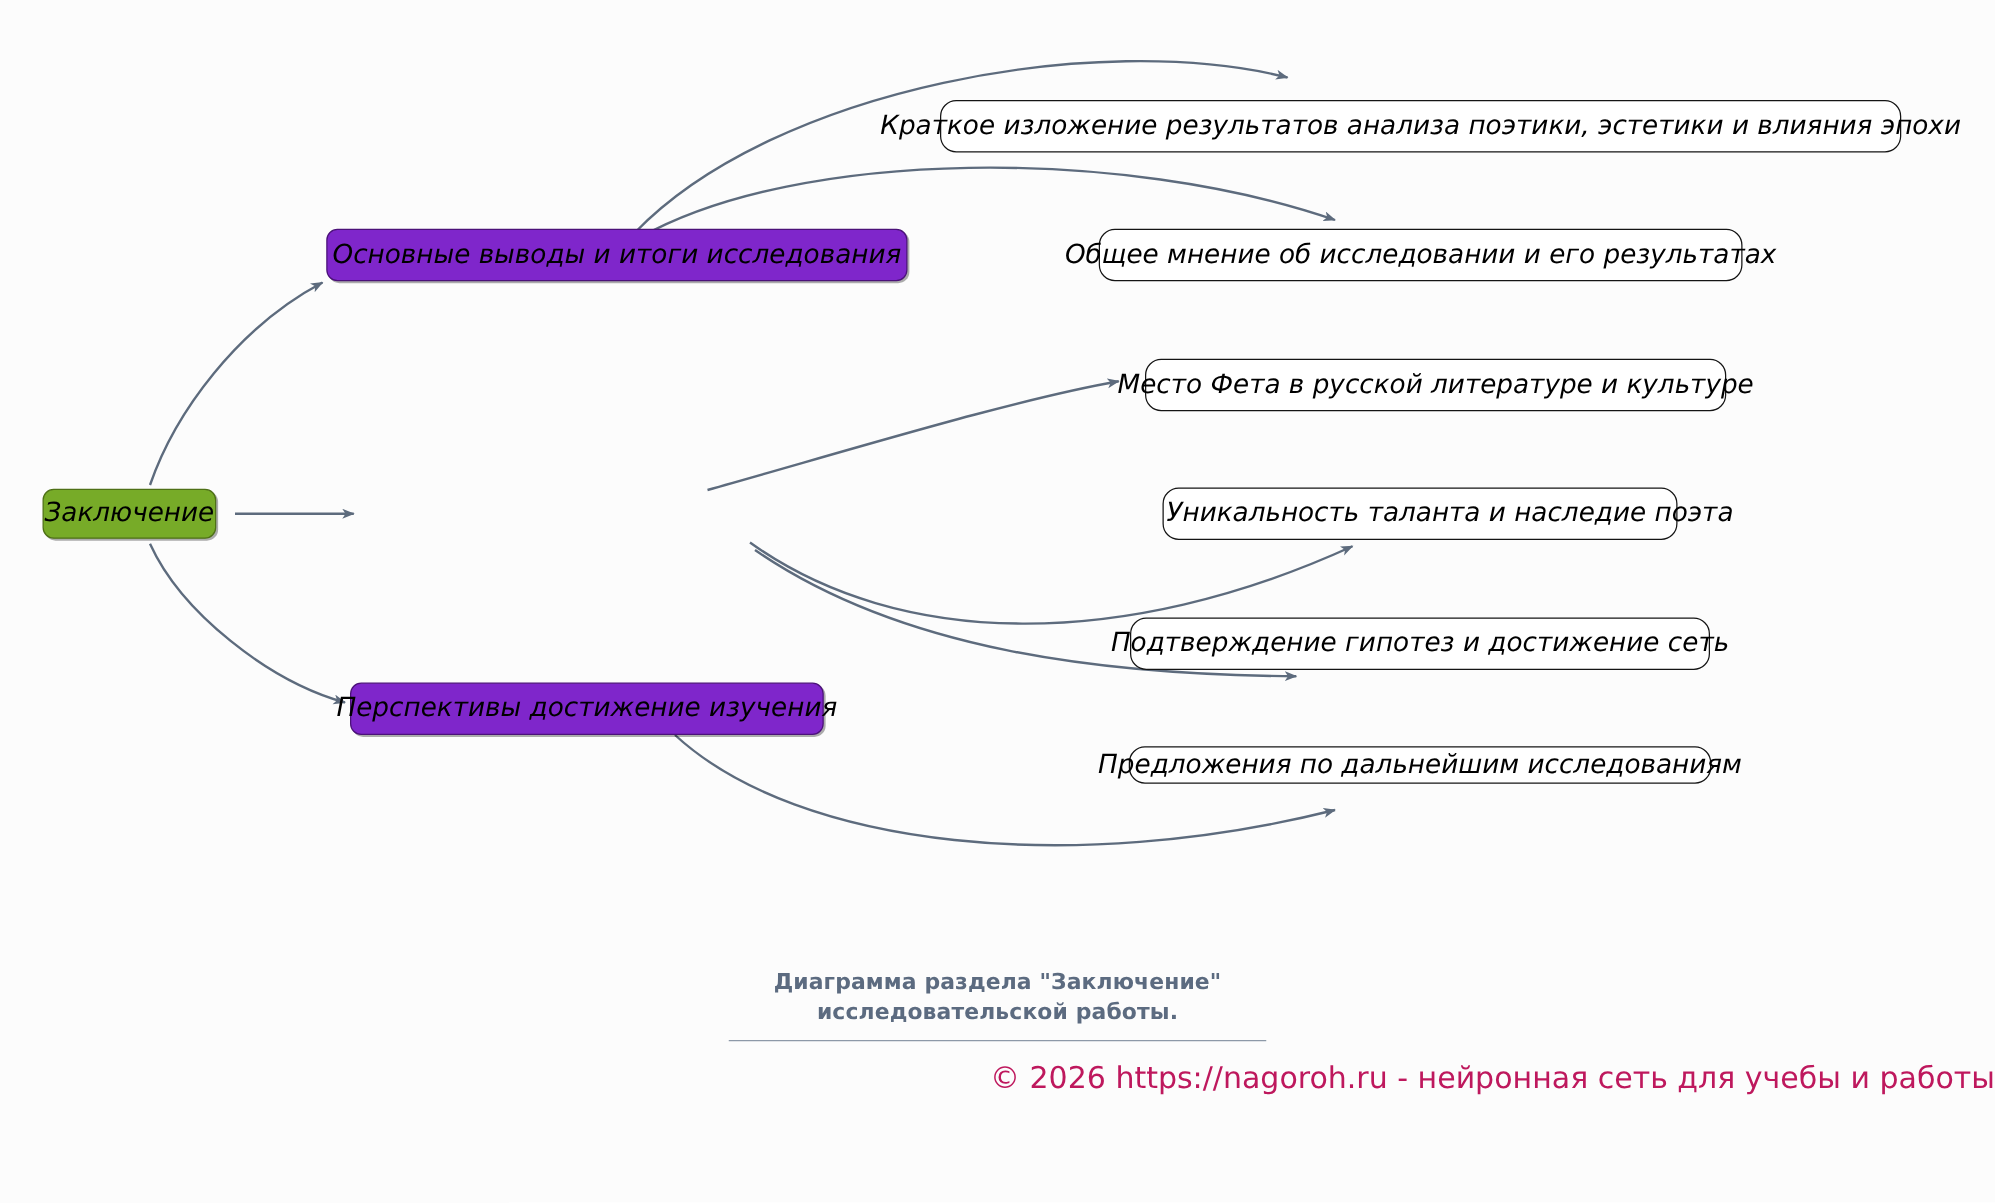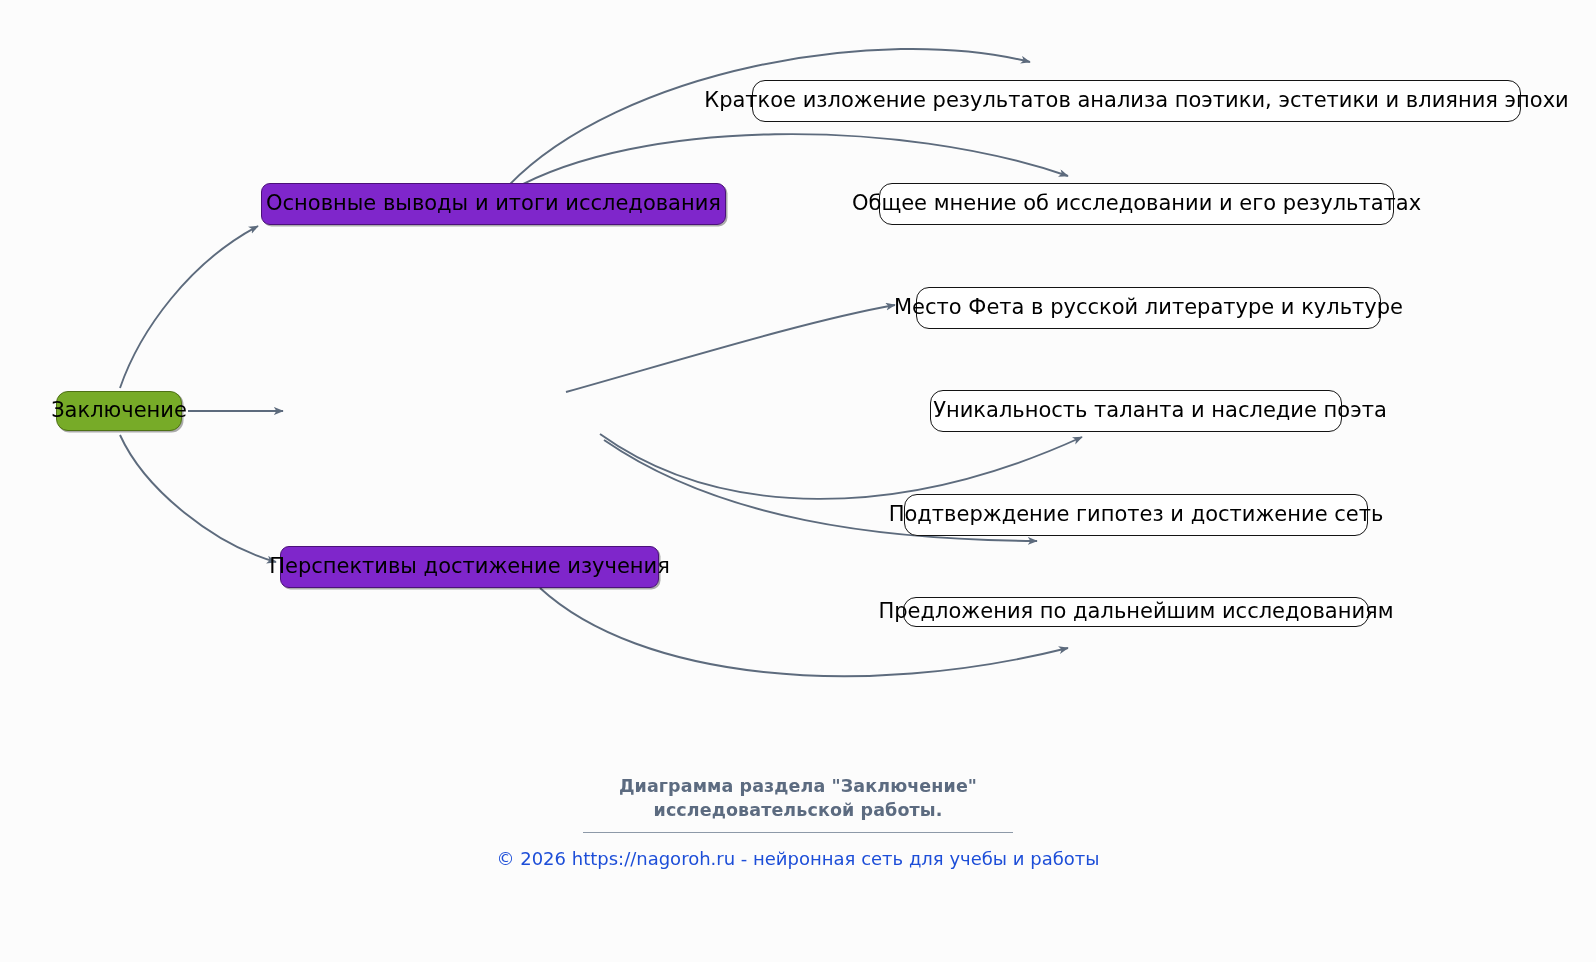--- a/index.html
+++ b/index.html
@@ -28,20 +28,21 @@
   }
   .node {
     position: absolute;
     box-sizing: border-box;
     display: flex;
     align-items: center;
     justify-content: center;
     text-align: center;
     white-space: nowrap;
     line-height: 1.1;
+    font-style: italic;
   }
   .node-root {
     background: #77ab28;
     border: 1.4px solid #4e7016;
     border-radius: 9px;
     color: #000000;
     font-size: 21px;
     box-shadow: 1.5px 1.5px 0 rgba(0,0,0,0.32);
   }
   .node-branch {
@@ -72,22 +73,23 @@
     line-height: 1.35;
     letter-spacing: 0.1px;
   }
   .footer-rule {
     width: 430px;
     height: 0;
     border-top: 1.4px solid #8d99a8;
     margin: 10px auto 0 auto;
   }
   .footer-copy {
-    font-size: 18px;
-    color: #1d4ed8;
+    font-size: 24px;
+    color: #be185d;
+    text-align: right;
   }
 </style>
 </head>
 <body>
 
 <div id="canvas">
 
   <svg id="edges" viewBox="0 0 1596 962">
     <defs>
       <marker id="arrow" markerWidth="12" markerHeight="12" refX="9.2" refY="4" orient="auto" markerUnits="userSpaceOnUse">
@@ -100,21 +102,21 @@
       <path d="M 120,435 C 145,490 215,545 276,562"></path>
       <path d="M 508,186 C 620,70 880,24 1030,62"></path>
       <path d="M 512,190 C 640,118 900,118 1068,176"></path>
       <path d="M 566,392 C 680,360 810,320 895,305"></path>
       <path d="M 600,434 C 720,520 900,520 1082,437"></path>
       <path d="M 604,440 C 720,520 880,540 1037,541"></path>
       <path d="M 540,588 C 640,680 860,700 1068,648"></path>
     </g>
   </svg>
 
-  <div class="node node-root" style="left:56px; top:391px; width:126px; height:40px;border-radius:12px;">
+  <div class="node node-root" style="left:34px; top:391px; width:139px; height:40px;">
     <span>Заключение</span>
   </div>
 
   <div class="node node-branch" style="left:261px; top:183px; width:465px; height:42px;">
     <span>Основные выводы и итоги исследования</span>
   </div>
 
 
   <div class="node node-branch" style="left:280px; top:546px; width:379px; height:42px;">
     <span>Перспективы достижение изучения</span>

